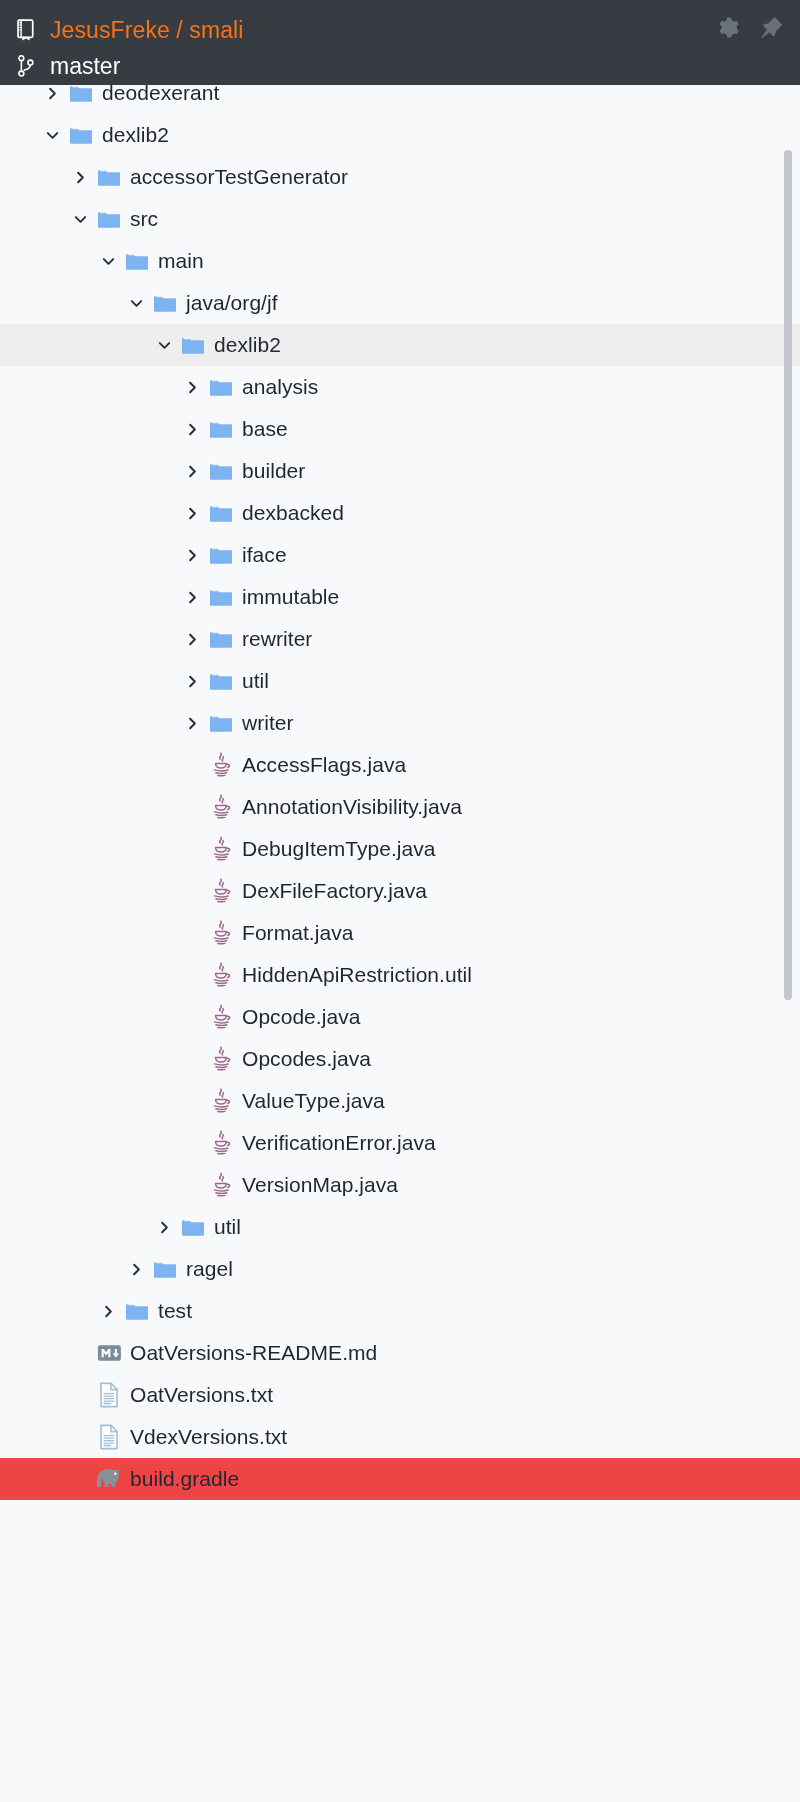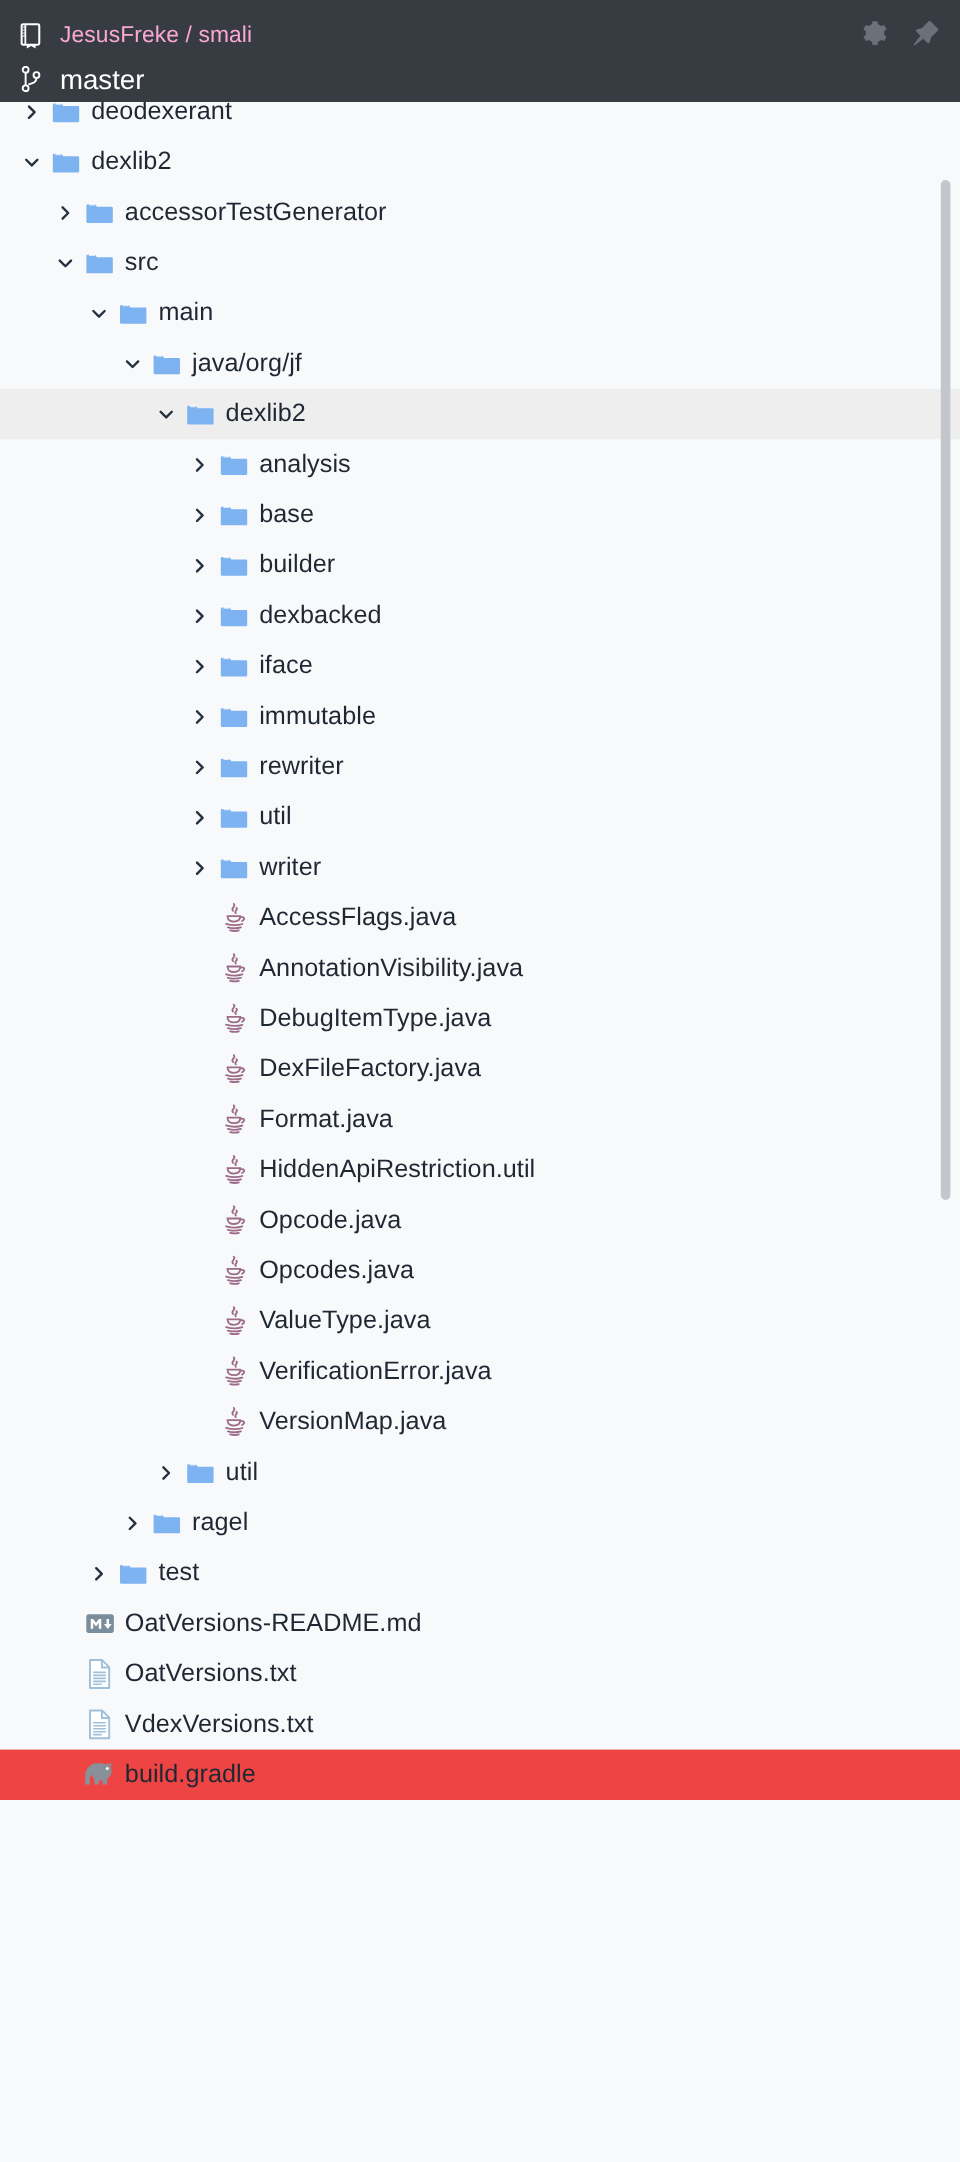--- a/index.html
+++ b/index.html
@@ -21,22 +21,22 @@
   }
   .hdr-row { display: flex; align-items: center; height: 36px; }
   .hdr-row.repo { margin-top: 2px; }
   .hdr-icon {
     width: 24px; height: 26px;
     display: flex; align-items: center; justify-content: center;
     margin-right: 12px;
     flex: 0 0 24px;
   }
   .hdr-title {
-    color: #f9a8d4;
-    font-size: 19px;
+    color: #f97316;
+    font-size: 23px;
     letter-spacing: 0.1px;
     white-space: nowrap;
   }
   .hdr-branch {
     color: #ffffff;
     font-size: 23px;
     white-space: nowrap;
   }
   .hdr-actions {
     position: absolute;
@@ -56,20 +56,21 @@
     width: 800px; height: 1717px;
     background: #f8f9fb;
     overflow: hidden;
   }
   .row {
     display: flex;
     align-items: flex-end;
     height: 42px;
     white-space: nowrap;
     cursor: pointer;
+    padding-left: 26px;
   }
   .row.hl  { background: #eeeeef; }
   .row.sel { background: #ef4444; }
 
   .indent { flex: 0 0 auto; height: 1px; }
 
   .chev {
     flex: 0 0 28px;
     width: 28px; height: 42px;
     display: flex; align-items: center; justify-content: center;

